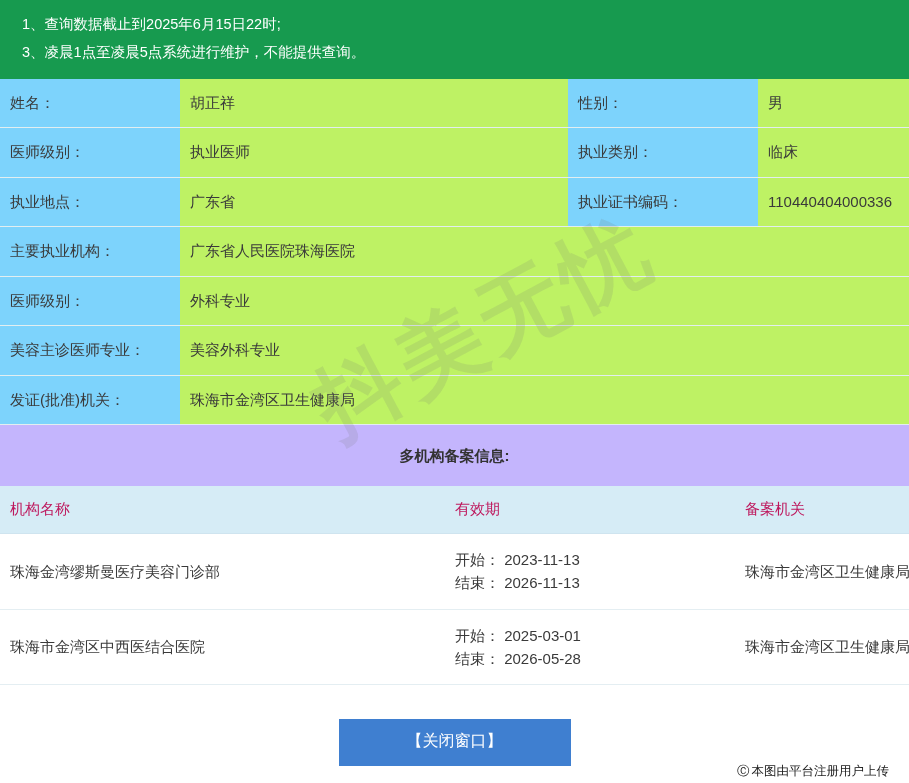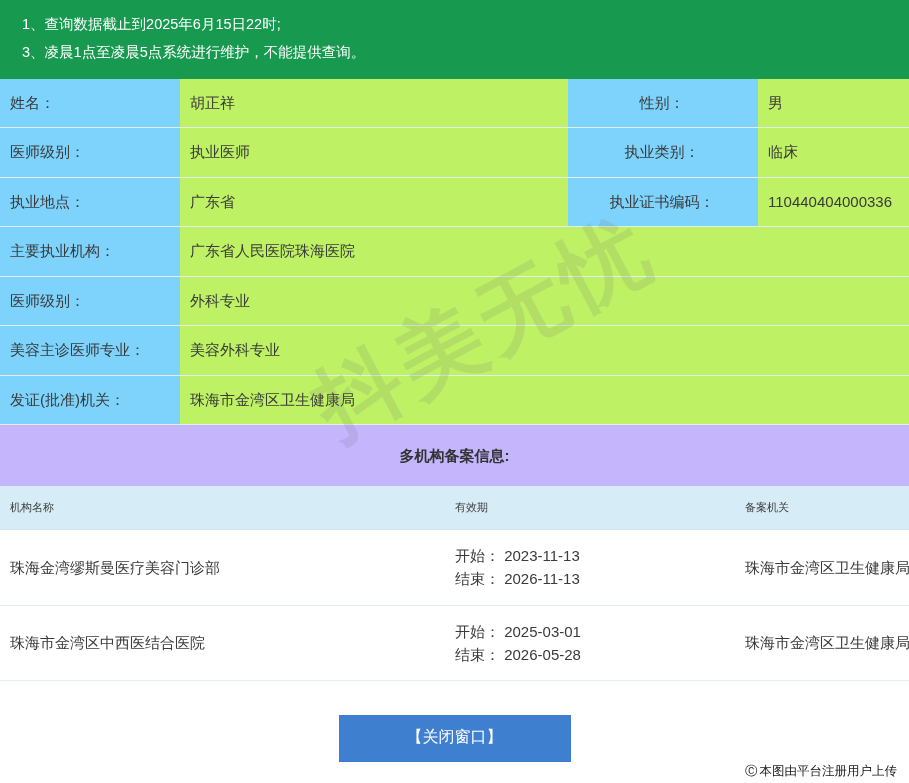--- a/index.html
+++ b/index.html
@@ -47,21 +47,21 @@
   }
   td.label {
     background: #7dd3fc;
     color: #333;
   }
   td.value {
     background: #bef264;
   }
   .c1 { width: 158px; }
   .c2 { width: 366px; }
-  .c3 { width: 168px; text-align: center; }
+  .c3 { width: 168px; }
   .c4 { width: 217px; }
 
   
   .section-title {
     text-align: center;
     font-weight: bold;
     font-size: 15px;
     color: #333;
     padding: 22px 0 20px 0;
     background: #c4b5fd;
@@ -69,24 +69,24 @@
 
   
   table.filing {
     width: 909px;
     border-collapse: collapse;
     table-layout: fixed;
   }
   table.filing th {
     background: #d9edf7;
     background: #d6ecf6;
-    color: #404040;
+    color: #be185d;
     font-weight: normal;
     text-align: left;
-    font-size: 11px;
+    font-size: 15px;
     padding: 14px 10px;
     border-bottom: 1px solid #cfe4ef;
   }
   table.filing td {
     padding: 14px 10px;
     font-size: 15px;
     color: #3a3a3a;
     border-bottom: 1px solid #e4eef2;
     vertical-align: middle;
     line-height: 1.55;
@@ -127,21 +127,21 @@
     font-weight: bold;
     color: rgba(120,120,120,0.16);
     transform: rotate(-28deg);
     letter-spacing: 6px;
     pointer-events: none;
     white-space: nowrap;
     font-family: "DejaVu Sans", sans-serif;
   }
   .corner-mark {
     position: absolute;
-    right: 12px;
+    right: 20px;
     bottom: 3px;
     font-size: 12.5px;
     color: #1a1a1a;
     white-space: nowrap;
   }
   .corner-mark .cmark {
     display: inline-block;
     margin-right: 2px;
   }
 </style>

